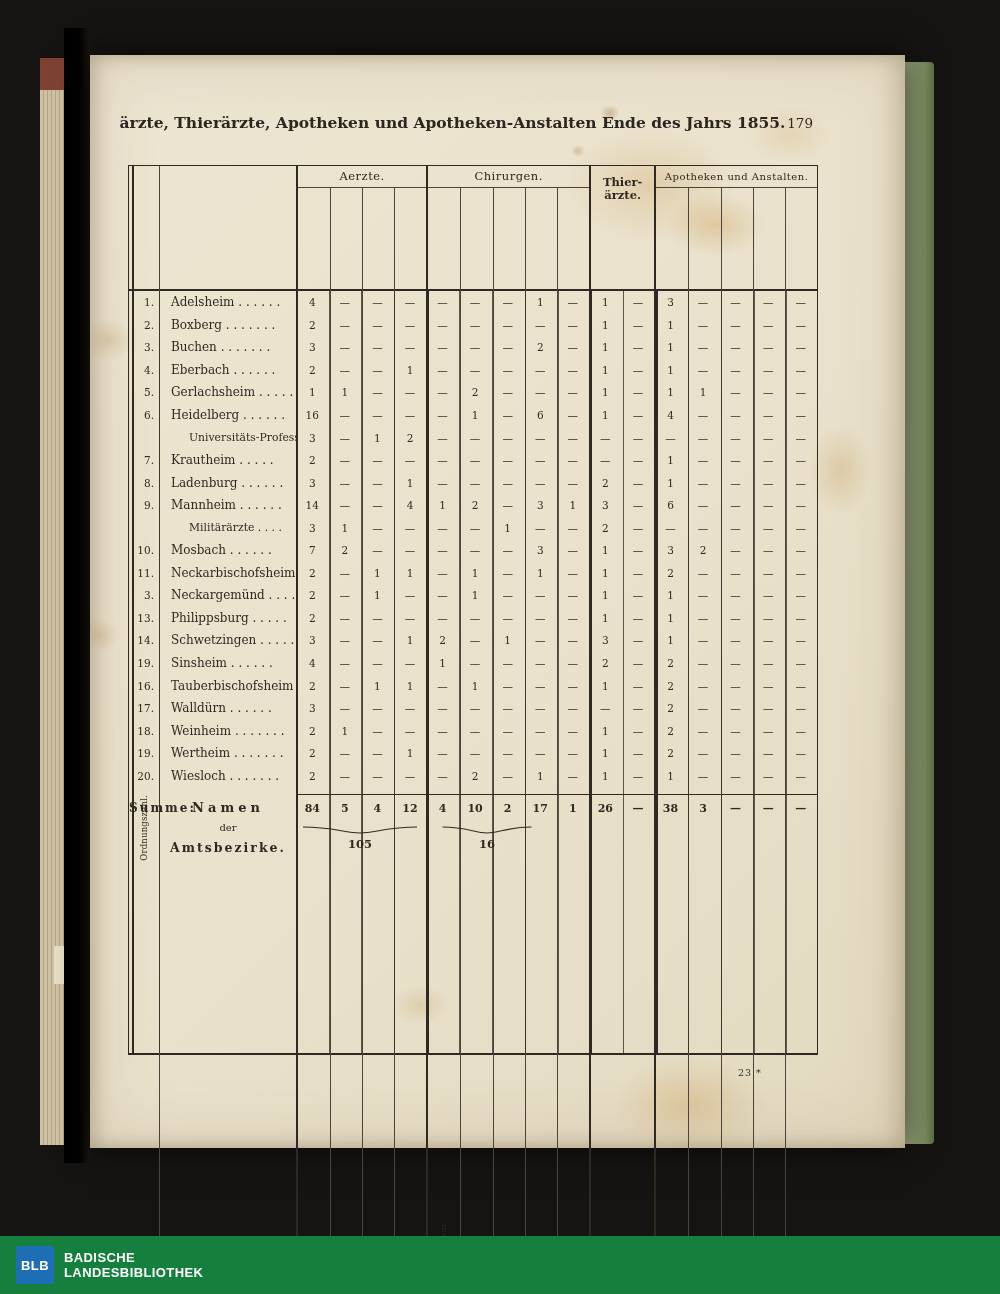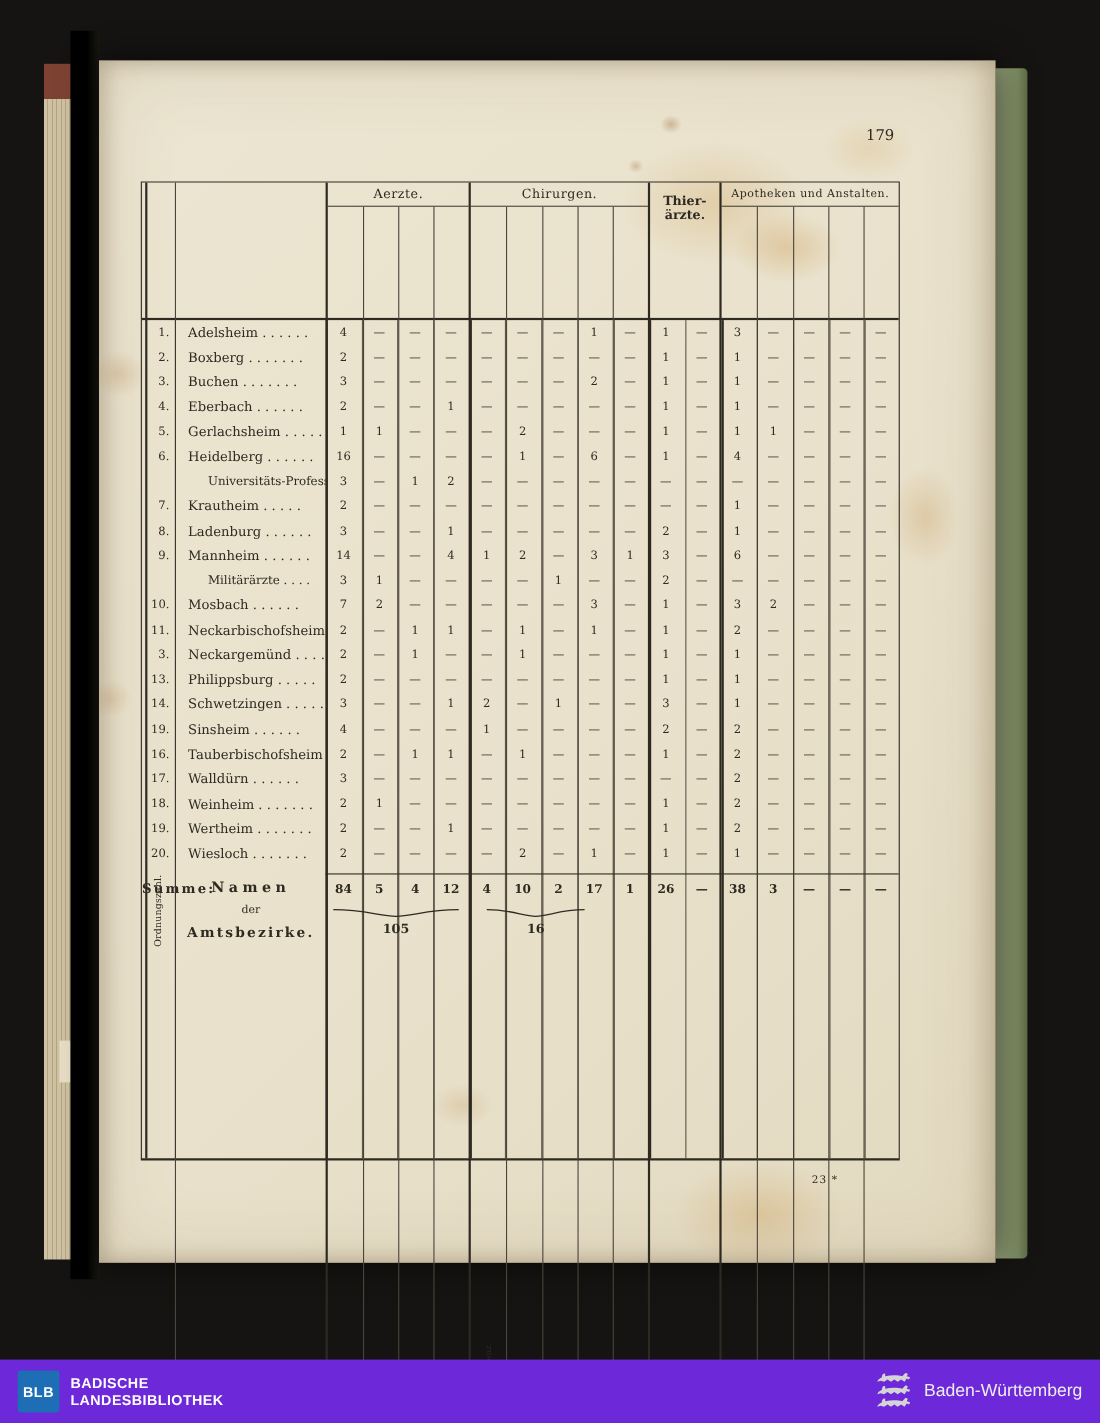--- a/index.html
+++ b/index.html
@@ -93,41 +93,42 @@
   .sumlabel{grid-column:1/3;padding-right:10px;letter-spacing:2px;font-size:12px;}
   .sumrow .cval{font-size:11px;}
   .braces{position:relative;height:46px;}
   .brace{position:absolute;top:4px;height:10px;}
   .b1{left:172px;width:118px;}
   .b2{left:312px;width:92px;}
   .btotal{position:absolute;top:16px;text-align:center;font-weight:bold;font-size:11.5px;}
   .t1{left:172px;width:118px;}
   .t2{left:312px;width:92px;}
   
-  .footer{position:absolute;left:0;right:0;bottom:0;height:58px;background:#6d28d9;
+  .footer{position:absolute;left:0;right:0;bottom:0;height:58px;background:#15803d;
     display:flex;align-items:center;justify-content:space-between;padding:0 16px;box-sizing:border-box;
     font-family:"Liberation Sans", sans-serif;}
   .f-left{display:flex;align-items:center;gap:10px;}
   .blb-logo{width:38px;height:38px;background:#1d6eb4;color:#fff;font-weight:bold;font-size:13px;
     display:flex;align-items:center;justify-content:center;border-radius:3px;letter-spacing:.5px;}
   .lib-name{color:#fff;font-weight:bold;font-size:13px;line-height:15px;letter-spacing:.4px;}
   .f-right{display:flex;align-items:center;gap:10px;color:#ededed;font-size:16px;}
 </style>
 </head>
 <body>
 
 <div class="page-edges"></div>
 <div class="red-plate"></div>
 <div class="page-tab"></div>
 <div class="gutter"></div>
 <div class="cover-green"></div>
 
 <div class="page">
   <div class="stains"></div>
 
+  <div class="title">ärzte, Thierärzte, Apotheken und Apotheken-Anstalten Ende des Jahrs 1855.</div>
   <div class="page-number">179</div>
 
   <div class="table">
     <div class="dblline"></div>
 
     <div class="thead">
       <div class="h-ord">
         <span class="rot">Ordnungszahl.</span>
       </div>
       <div class="h-name">
@@ -730,23 +731,13 @@
 </div>
 
 <div class="footer">
   <div class="f-left">
     <div class="blb-logo">BLB</div>
     <div class="lib-name">
       <div>BADISCHE</div>
       <div>LANDESBIBLIOTHEK</div>
     </div>
   </div>
-  <div class="f-right">
-    <svg width="34" height="34" viewBox="0 0 30 33">
-      <g fill="#d4d4d4">
-        <path d="M0 8 C1 5 3 5 4 4 C4 1 6 0 7 1 L7 3 C12 2 18 2 22 3 L25 0 L27 1 L26 3 L29 4 L28 6 L26 5 L24 8 L21 6 L18 8 L15 6 L12 8 L9 6 L6 8 L3 7 Z"></path>
-        <path transform="translate(0,11)" d="M0 8 C1 5 3 5 4 4 C4 1 6 0 7 1 L7 3 C12 2 18 2 22 3 L25 0 L27 1 L26 3 L29 4 L28 6 L26 5 L24 8 L21 6 L18 8 L15 6 L12 8 L9 6 L6 8 L3 7 Z"></path>
-        <path transform="translate(0,22)" d="M0 8 C1 5 3 5 4 4 C4 1 6 0 7 1 L7 3 C12 2 18 2 22 3 L25 0 L27 1 L26 3 L29 4 L28 6 L26 5 L24 8 L21 6 L18 8 L15 6 L12 8 L9 6 L6 8 L3 7 Z"></path>
-      </g>
-    </svg>
-    <span>Baden-Württemberg</span>
-  </div>
 </div>
 
 </body></html>

